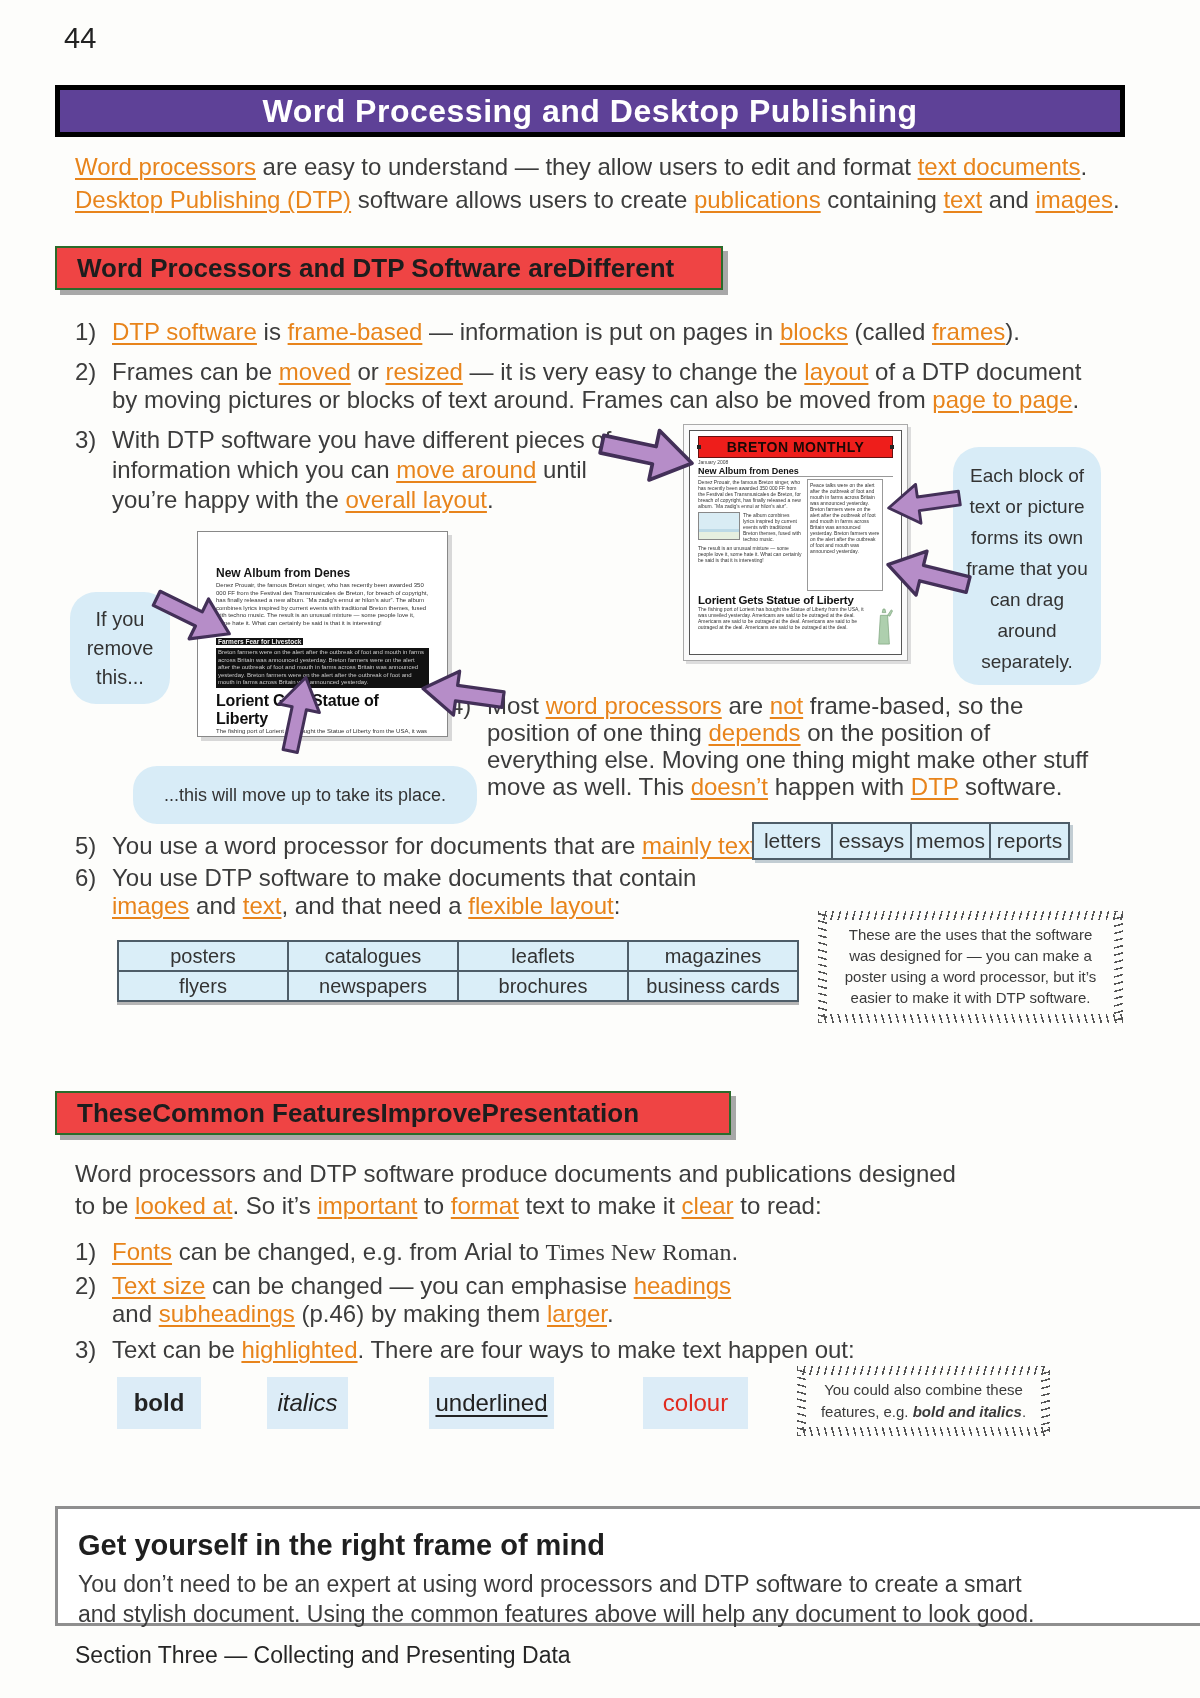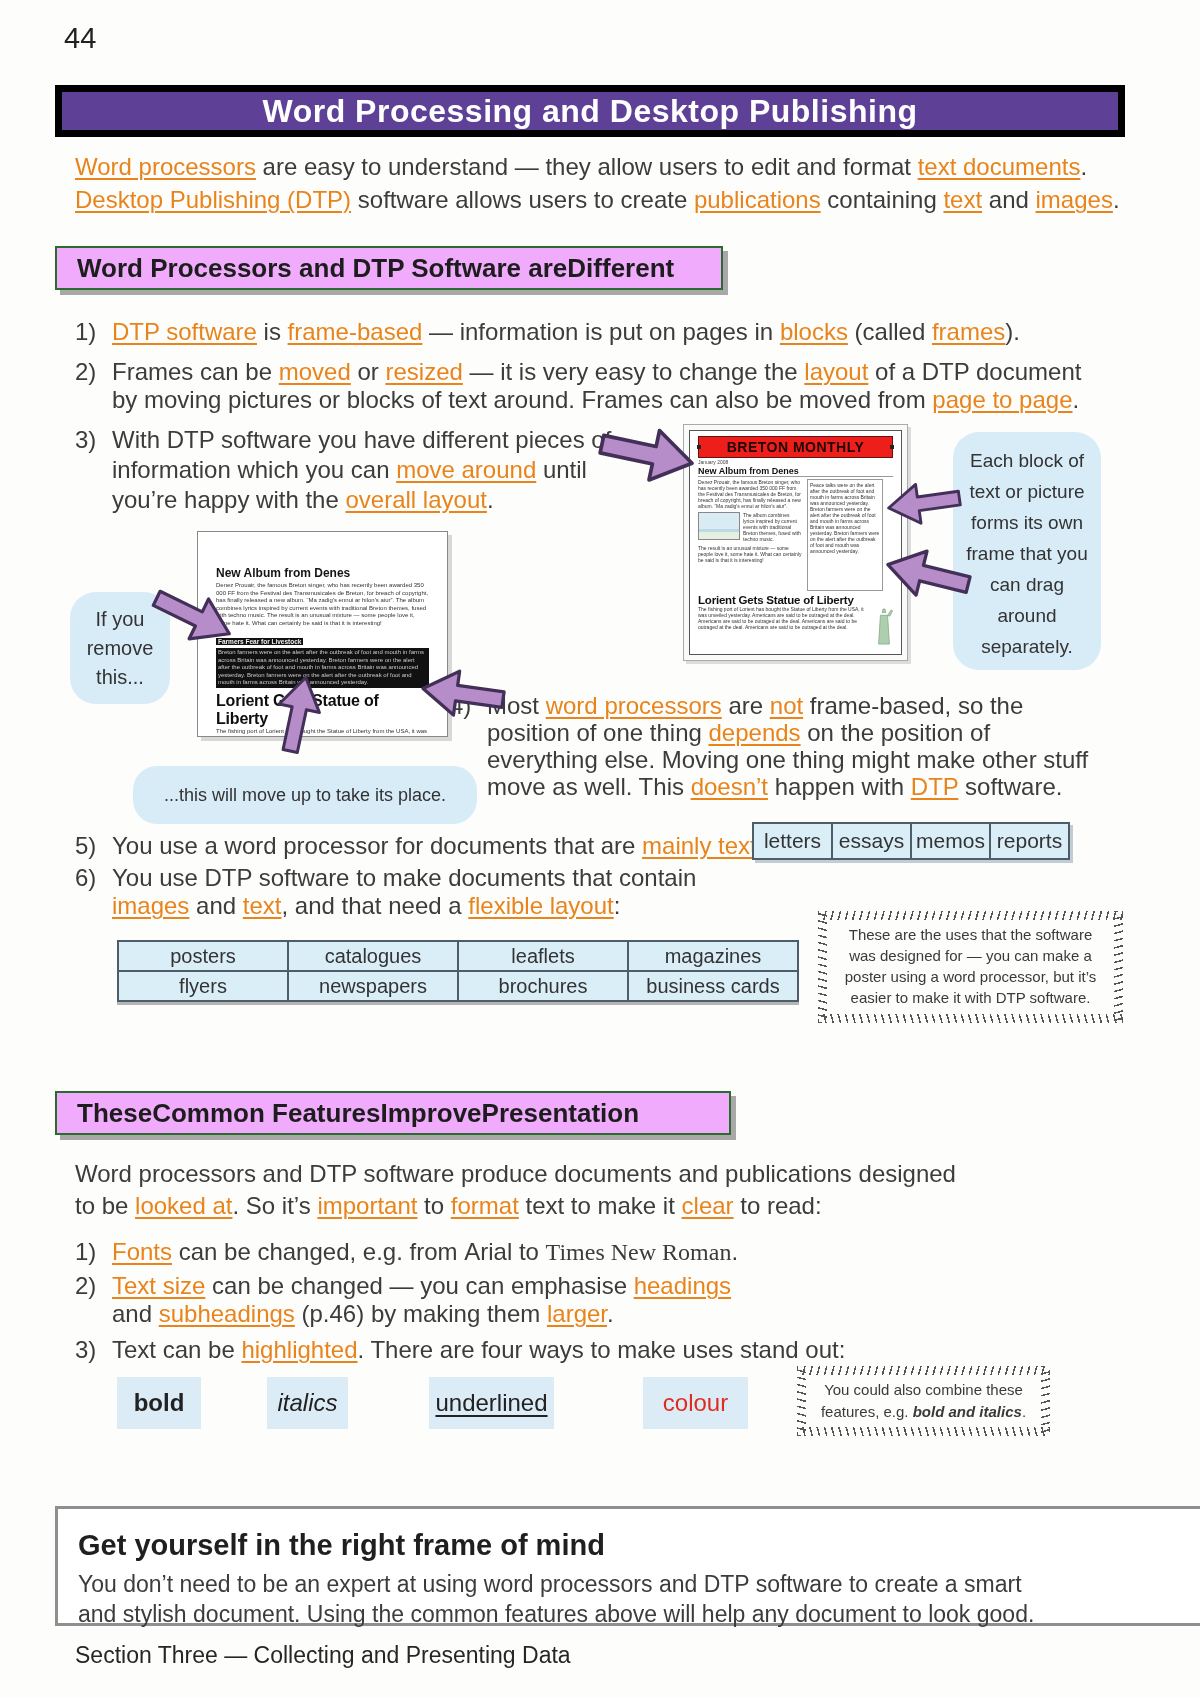--- a/index.html
+++ b/index.html
@@ -8,39 +8,39 @@
   .abs{position:absolute;}
 
   
   .lk{color:#e8841b;text-decoration:underline;text-decoration-thickness:1.5px;text-underline-offset:3px;}
   .b{font-weight:800;}
   .bi{font-weight:bold;font-style:italic;}
   .serif{font-family:"Liberation Serif","DejaVu Serif",serif;}
   .ar{font-family:"Liberation Sans",sans-serif;}
 
   .pagenum{left:64px;top:22px;font-size:29px;color:#222;}
-  .banner{left:55px;top:85px;width:1070px;height:52px;background:#5e4197;border:7px solid #000000;
+  .banner{left:55px;top:85px;width:1070px;height:52px;background:#5e4197;border:5px solid #000000;
           display:flex;align-items:center;justify-content:center;color:#fff;font-size:32px;
           font-weight:bold;letter-spacing:.5px;box-sizing:border-box;}
   .intro{left:75px;top:150px;font-size:24px;line-height:33px;white-space:nowrap;}
 
-  .ghead{background:#f0abfc;border:2px solid #2b6b2b;box-shadow:5px 5px 0 #a8a8a8;
+  .ghead{background:#ef4444;border:2px solid #2b6b2b;box-shadow:5px 5px 0 #a8a8a8;
          font-size:26px;font-weight:600;color:#1d1d1d;display:flex;align-items:center;
          padding-left:20px;box-sizing:border-box;}
   #ghead1{left:55px;top:246px;width:668px;height:44px;}
   #ghead2{left:55px;top:1091px;width:676px;height:44px;}
 
   .item{position:absolute;padding-left:37px;font-size:24px;line-height:28px;color:#3c3c3c;white-space:nowrap;}
   .item .num{position:absolute;left:0;top:0;}
 
   .para{left:75px;top:1158px;font-size:24px;line-height:32px;white-space:nowrap;}
 
   
   .callout{background:#d8ecf7;border-radius:26px;color:#333;text-align:center;box-sizing:border-box;}
-  #co-each{left:953px;top:432px;width:148px;height:238px;font-size:19px;line-height:31px;padding:13px 8px;}
+  #co-each{left:953px;top:447px;width:148px;height:238px;font-size:19px;line-height:31px;padding:13px 8px;}
   #co-ifrem{left:70px;top:592px;width:100px;height:112px;font-size:20px;line-height:29px;padding-top:13px;}
   #co-move{left:133px;top:766px;width:344px;height:58px;font-size:18px;line-height:58px;border-radius:24px;}
 
   
   .note{position:absolute;background-color:#fdfdfb;color:#3a3a3a;text-align:center;
         font-size:15px;line-height:21px;padding:13px 16px;box-sizing:border-box;
         background-image:
           repeating-linear-gradient(105deg,#555 0 1.5px,transparent 1.5px 7px),
           repeating-linear-gradient(75deg,#555 0 1.5px,transparent 1.5px 7px),
           repeating-linear-gradient(15deg,#555 0 1.5px,transparent 1.5px 7px),
@@ -264,21 +264,21 @@
   <div class="item" style="left:75px;top:1238px;">
     <span class="num">1)</span>
     <span><span class="lk">Fonts</span><span> can be changed, e.g. from </span><span class="ar">Arial</span><span> to </span><span class="serif">Times New Roman</span><span>.</span></span>
   </div>
   <div class="item" style="left:75px;top:1272px;">
     <span class="num">2)</span>
     <span><span class="lk">Text size</span><span> can be changed — you can emphasise </span><span class="lk">headings</span><br><span>and </span><span class="lk">subheadings</span><span> (p.46) by making them </span><span class="lk">larger</span><span>.</span></span>
   </div>
   <div class="item" style="left:75px;top:1336px;">
     <span class="num">3)</span>
-    <span><span>Text can be </span><span class="lk">highlighted</span><span>.  There are four ways to make uses stand out:</span></span>
+    <span><span>Text can be </span><span class="lk">highlighted</span><span>.  There are four ways to make text happen out:</span></span>
   </div>
 
   <div class="hl" id="hl-bold">bold</div>
   <div class="hl" id="hl-italic">italics</div>
   <div class="hl" id="hl-und">underlined</div>
   <div class="hl" id="hl-col">colour</div>
 
   <div class="abs bbox">
     <div class="bbox-title">Get yourself in the right frame of mind</div>
     <div class="bbox-body"><span>You don’t need to be an expert at using word processors and DTP software to create a smart</span><br><span>and stylish document.  Using the common features above will help any document to look good.</span></div>

